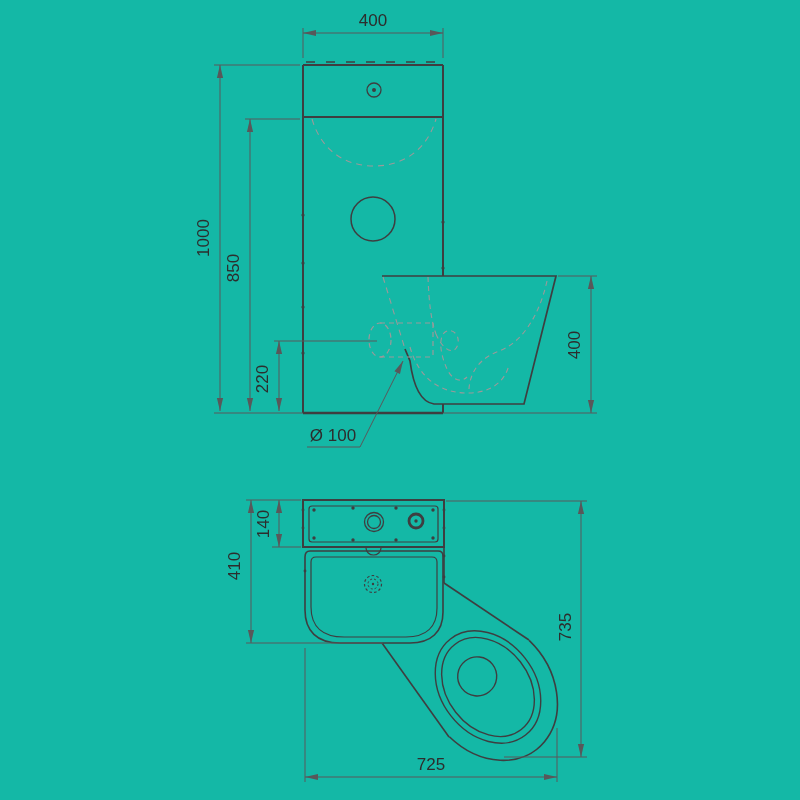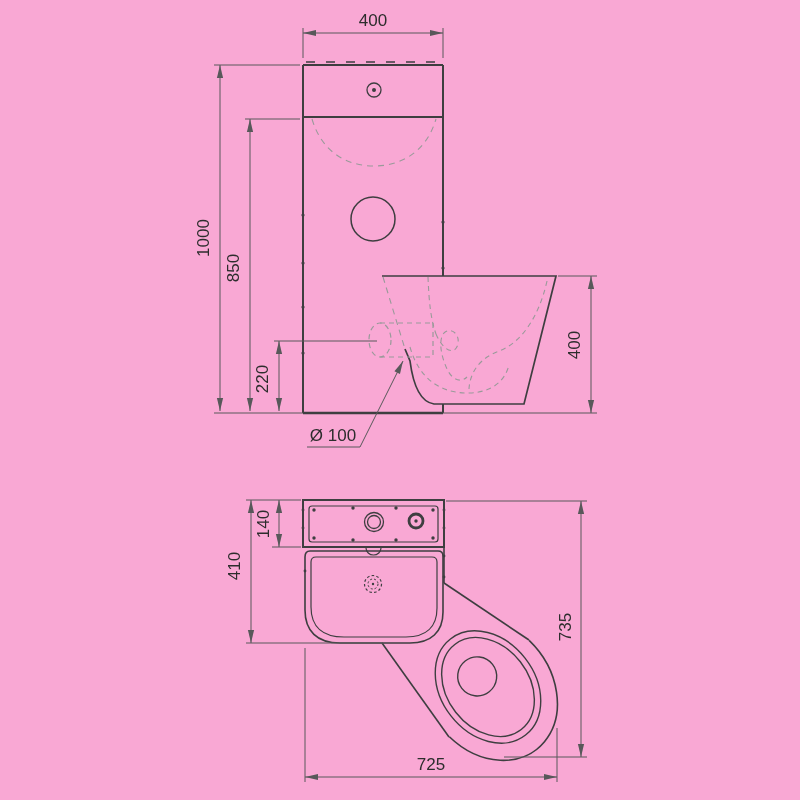--- a/index.html
+++ b/index.html
@@ -1,20 +1,20 @@
 <!DOCTYPE html>
 <html><head>
 <meta charset="utf-8">
 <style>
   html, body { margin: 0; padding: 0; background: #ffffff; }
   .sheet {
     position: relative;
     width: 800px;
     height: 800px;
-    background: #f9a8d4;
+    background: #14b8a6;
     overflow: hidden;
   }
   .sheet svg { position: absolute; left: 0; top: 0; }
   .sheet svg text {
     font-family: "Liberation Sans", sans-serif;
     font-size: 17px;
     fill: #2d2d2d;
   }
   .geo   { stroke: #3e3e40; fill: none; }
   .hid   { stroke: #9a9a9a; fill: none; }

